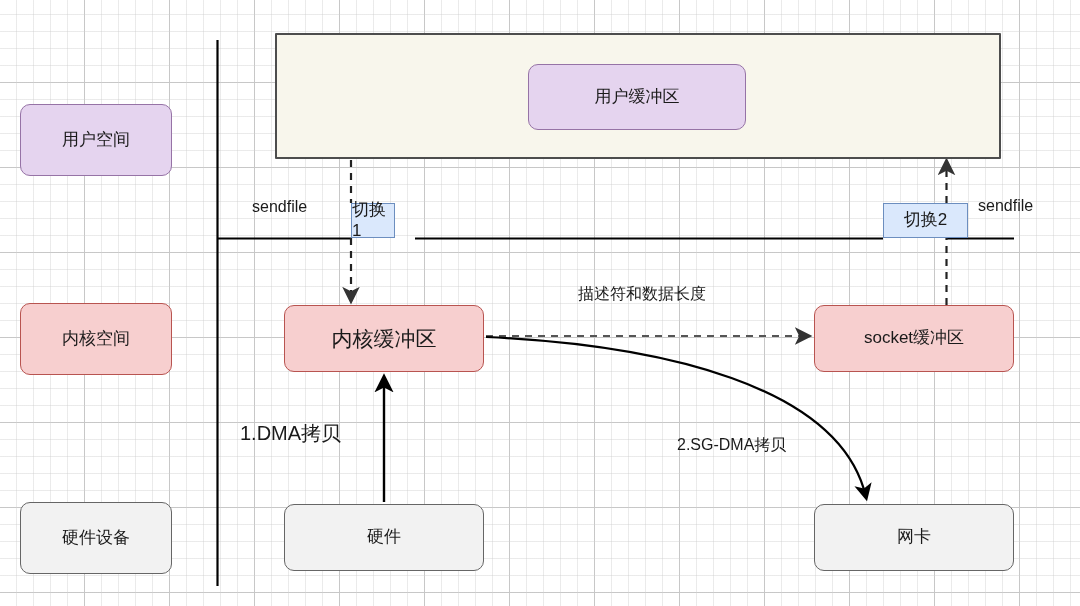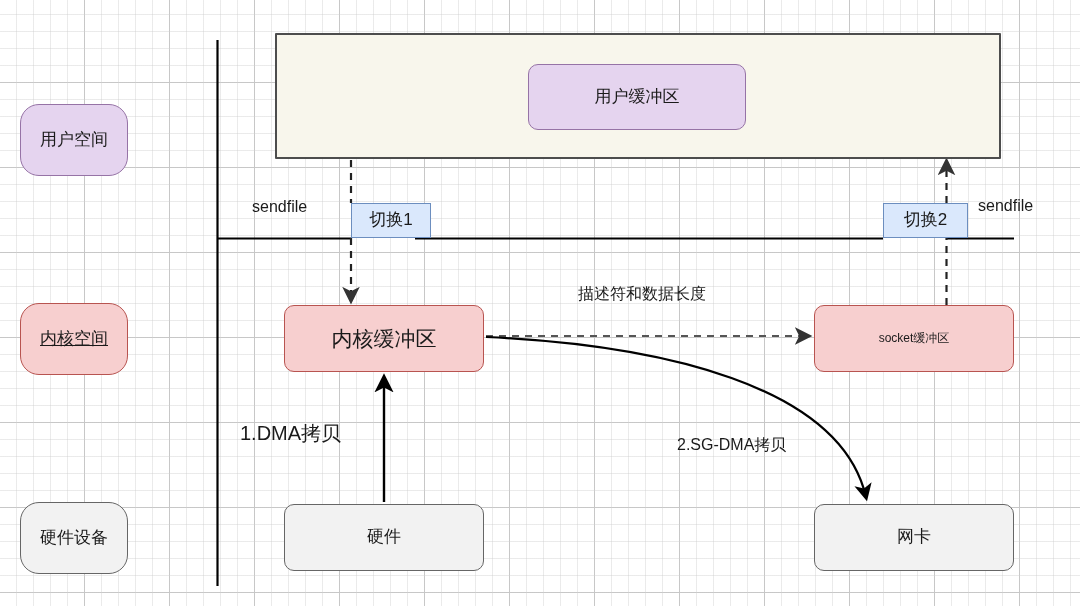--- a/index.html
+++ b/index.html
@@ -23,58 +23,58 @@
   svg#wires{position:absolute;left:0;top:0;width:1080px;height:606px;overflow:visible;}
 
   .node{
     position:absolute;box-sizing:border-box;
     display:flex;align-items:center;justify-content:center;
     text-align:left;line-height:1.2;
     color:#1a1a1a;
   }
   
   .legend{
-    width:108px;height:72px;border-radius:19px;font-size:17px;
+    width:152px;height:72px;border-radius:10px;font-size:17px;
   }
   .legend.user{background:#e5d4ef;border:1.6px solid #9673a6;}
-  .legend.kernel{background:#f7cfcf;border:1.6px solid #b85450;text-decoration:underline;}
+  .legend.kernel{background:#f7cfcf;border:1.6px solid #b85450;}
   .legend.hw{background:#f2f2f2;border:1.6px solid #666666;}
 
   
   .userspace-box{
     left:275px;top:33px;width:726px;height:126px;
     background:#f8f6ec;border:2px solid #4d4d4d;border-radius:1px;
   }
   
   .buf-user{
     left:528px;top:64px;width:218px;height:66px;
     background:#e5d4ef;border:1.6px solid #9673a6;border-radius:10px;font-size:17px;
   }
   
   .buf-kernel{
     left:284px;top:305px;width:200px;height:67px;
     background:#f7cfcf;border:1.6px solid #b85450;border-radius:10px;font-size:21px;
   }
   .buf-socket{
     left:814px;top:305px;width:200px;height:67px;
-    background:#f7cfcf;border:1.6px solid #b85450;border-radius:10px;font-size:12px;
+    background:#f7cfcf;border:1.6px solid #b85450;border-radius:10px;font-size:17px;
   }
   
   .hw-box{
     background:#f2f2f2;border:1.6px solid #666666;border-radius:10px;font-size:17px;
   }
   .hw-left{left:284px;top:504px;width:200px;height:67px;}
   .hw-right{left:814px;top:504px;width:200px;height:67px;}
 
   
   .switch{
     height:35px;background:#dae8fc;border:1.4px solid #6c8ebf;
     font-size:17px;border-radius:0;
   }
-  .switch-1{left:351px;top:203px;width:80px;}
+  .switch-1{left:351px;top:203px;width:44px;}
   .switch-2{left:883px;top:203px;width:85px;}
 
   
   .lbl{position:absolute;color:#1a1a1a;font-size:16px;white-space:nowrap;}
   .lbl-sendfile-left{left:252px;top:198px;}
   .lbl-sendfile-right{left:978px;top:197px;}
   .lbl-desc{left:578px;top:284px;font-size:16px;}
   .lbl-dma{left:240px;top:420px;font-size:20px;}
   .lbl-sgdma{left:677px;top:435px;font-size:16px;}
 </style>

